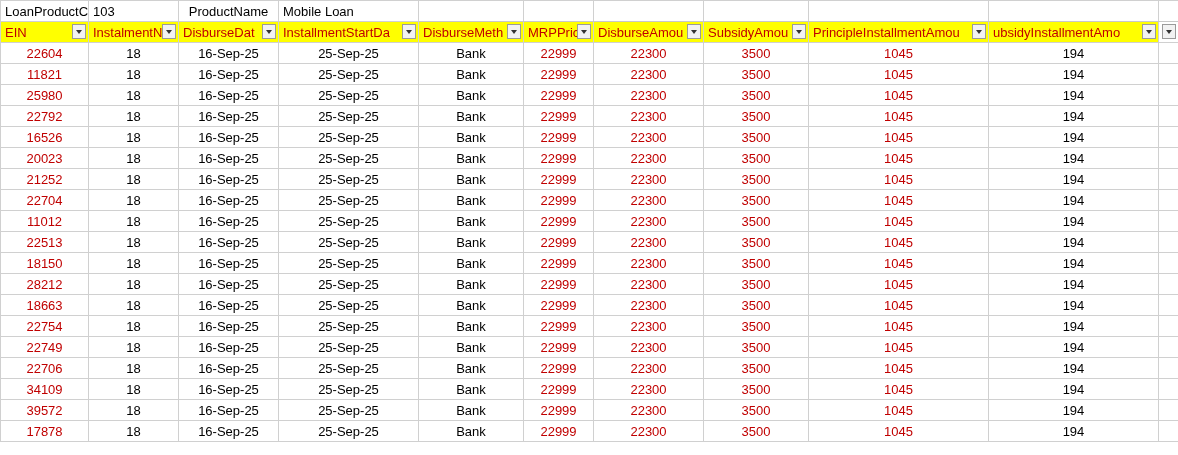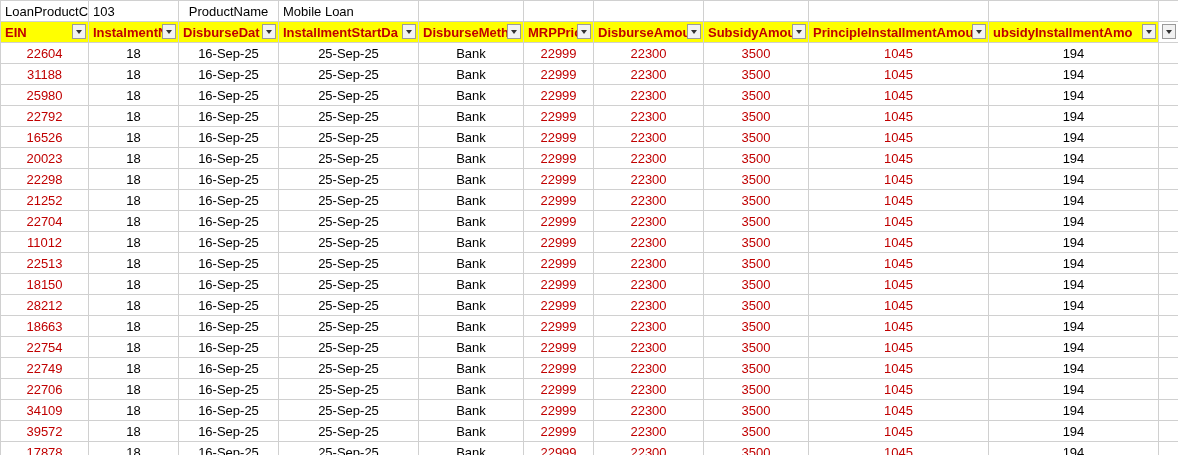--- a/index.html
+++ b/index.html
@@ -44,21 +44,21 @@
     text-align: center;
   }
   .meta-row td.blank {
     border-bottom: 1px solid #c8c8c8;
   }
 
   
   .hdr-row td {
     background: #ffff00;
     color: #c00000;
-    font-weight: bold;
+    font-weight: normal;
     border: 1px solid #808080;
     position: relative;
     padding-right: 16px;
     text-align: left;
     height: 20px;
     font-size: 12.5px;
   }
   .hdr-row td.plain {
     background: #ffffff;
     color: #000000;
@@ -148,21 +148,21 @@
           <td class="c-black ta-center">25-Sep-25</td>
           <td class="c-black ta-center">Bank</td>
           <td class="c-red ta-center">22999</td>
           <td class="c-red ta-center">22300</td>
           <td class="c-red ta-center">3500</td>
           <td class="c-red ta-center">1045</td>
           <td class="c-black ta-center">194</td>
           <td class="c-black ta-left"></td>
         </tr>
         <tr>
-          <td class="c-red ta-center">31188</td>
+          <td class="c-red ta-center">11821</td>
           <td class="c-black ta-center">18</td>
           <td class="c-black ta-center">16-Sep-25</td>
           <td class="c-black ta-center">25-Sep-25</td>
           <td class="c-black ta-center">Bank</td>
           <td class="c-red ta-center">22999</td>
           <td class="c-red ta-center">22300</td>
           <td class="c-red ta-center">3500</td>
           <td class="c-red ta-center">1045</td>
           <td class="c-black ta-center">194</td>
           <td class="c-black ta-left"></td>
@@ -201,33 +201,20 @@
           <td class="c-black ta-center">Bank</td>
           <td class="c-red ta-center">22999</td>
           <td class="c-red ta-center">22300</td>
           <td class="c-red ta-center">3500</td>
           <td class="c-red ta-center">1045</td>
           <td class="c-black ta-center">194</td>
           <td class="c-black ta-left"></td>
         </tr>
         <tr>
           <td class="c-red ta-center">20023</td>
-          <td class="c-black ta-center">18</td>
-          <td class="c-black ta-center">16-Sep-25</td>
-          <td class="c-black ta-center">25-Sep-25</td>
-          <td class="c-black ta-center">Bank</td>
-          <td class="c-red ta-center">22999</td>
-          <td class="c-red ta-center">22300</td>
-          <td class="c-red ta-center">3500</td>
-          <td class="c-red ta-center">1045</td>
-          <td class="c-black ta-center">194</td>
-          <td class="c-black ta-left"></td>
-        </tr>
-        <tr>
-          <td class="c-red ta-center">22298</td>
           <td class="c-black ta-center">18</td>
           <td class="c-black ta-center">16-Sep-25</td>
           <td class="c-black ta-center">25-Sep-25</td>
           <td class="c-black ta-center">Bank</td>
           <td class="c-red ta-center">22999</td>
           <td class="c-red ta-center">22300</td>
           <td class="c-red ta-center">3500</td>
           <td class="c-red ta-center">1045</td>
           <td class="c-black ta-center">194</td>
           <td class="c-black ta-left"></td>

